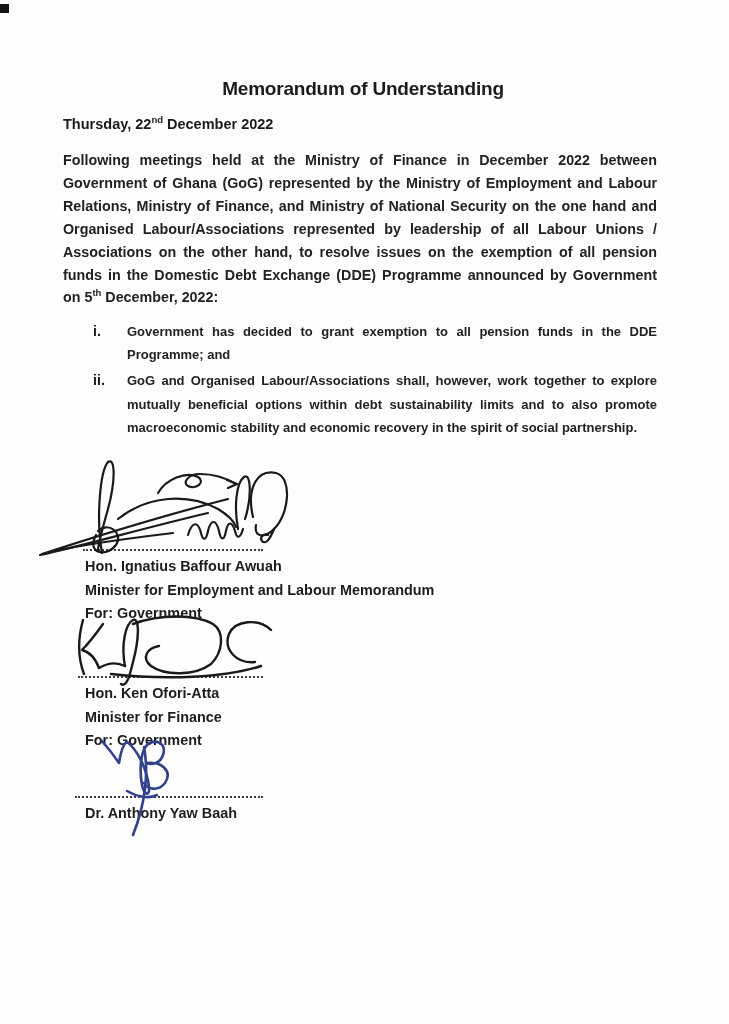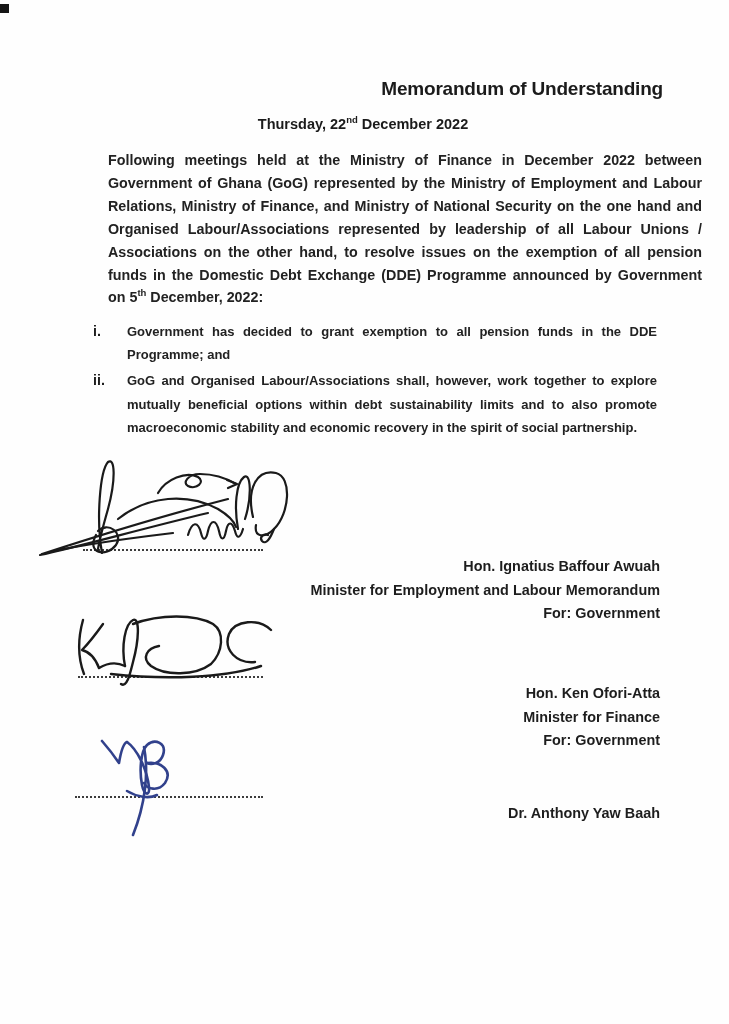--- a/index.html
+++ b/index.html
@@ -13,52 +13,52 @@
   }
   .page { position: absolute; inset: 0; background: #fefefe; }
 
   .corner-mark {
     position: absolute; left: 0; top: 4px;
     width: 9px; height: 9px; background: #151515;
   }
 
   .doc-title {
     position: absolute; top: 78px; left: 63px; width: 600px;
-    text-align: right;
+    text-align: center;
     font-size: 19px; font-weight: 700; letter-spacing: -0.2px;
     color: #1b1b1b;
   }
   .doc-date {
     position: absolute; top: 116px; left: 63px; width: 600px;
-    text-align: center;
+    text-align: left;
     font-size: 14.5px; font-weight: 700; color: #1b1b1b;
   }
   sup { font-size: 9.5px; vertical-align: super; line-height: 0; }
 
   .intro {
     position: absolute; top: 149px; left: 63px; width: 594px;
     font-size: 14.3px; font-weight: 700; line-height: 22.9px;
-    text-align: justify; color: #222; margin-left: 45px;
+    text-align: justify; color: #222;
   }
 
   .roman-list {
     position: absolute; top: 320px; left: 63px; width: 594px;
   }
   .list-item { display: flex; margin-bottom: 3px; }
   .list-marker {
     flex: 0 0 34px; margin-left: 30px;
     font-size: 14.3px; font-weight: 700; line-height: 23.2px;
   }
   .list-text {
     flex: 1;
     font-size: 13px; font-weight: 700; line-height: 23.2px;
     text-align: justify; color: #222;
   }
 
-  .sig-block { position: absolute; left: 85px; width: 575px; text-align: right; }
+  .sig-block { position: absolute; left: 85px; width: 575px; }
   .sig-block-1 { top: 549px; }
   .sig-block-2 { top: 676px; }
   .sig-block-3 { top: 796px; }
 
   .dotted-rule {
     height: 0; border-bottom: 2px dotted #3c3c3c;
   }
   .rule-1 { width: 180px; margin-left: -2px; }
   .rule-2 { width: 185px; margin-left: -7px; }
   .rule-3 { width: 188px; margin-left: -10px; }

